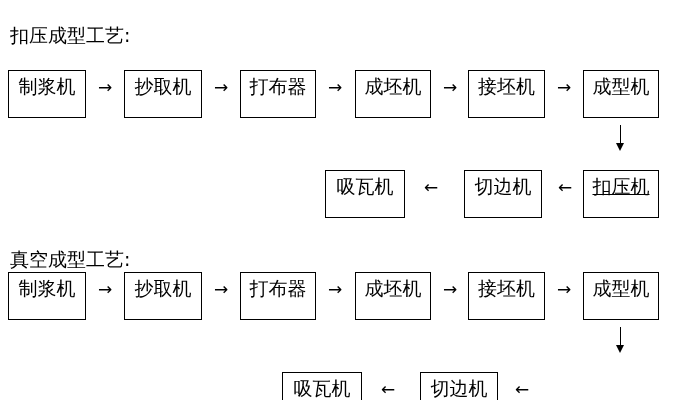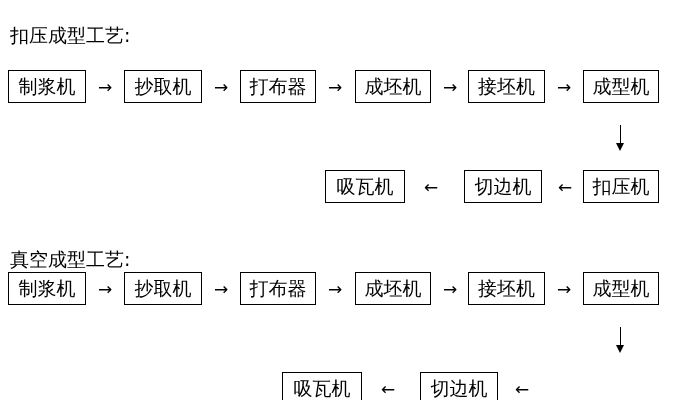--- a/index.html
+++ b/index.html
@@ -32,21 +32,21 @@
     color: #000000;
   }
 
   .node {
     position: absolute;
     box-sizing: border-box;
     border: 1px solid #000000;
     background: #ffffff;
     font-size: 19px;
     line-height: 31px;
-    height: 33px;
+    height: 48px;
     text-align: center;
     white-space: nowrap;
     color: #000000;
     letter-spacing: 0px;
   }
 
   .arrow-right, .arrow-left {
     position: absolute;
     font-size: 17px;
     line-height: 20px;
@@ -102,21 +102,21 @@
 
   <div class="arrow-down" style="left:614px; top:110px;">
     <div class="shaft"></div>
     <div class="head"></div>
   </div>
 
   <div class="node" style="left:325px; top:155px; width:80px;">吸瓦机</div>
   <div class="arrow-left" style="left:418px; top:162px;">←</div>
   <div class="node" style="left:464px; top:155px; width:78px;">切边机</div>
   <div class="arrow-left" style="left:552px; top:162px;">←</div>
-  <div class="node" style="left:583px; top:155px; width:76px;">扣压机</div>
+  <div class="node" style="left:583px; top:155px; width:76px;text-decoration:underline;">扣压机</div>
 
   <div class="section-title" style="left:10px; top:209px;margin-top:24px;">真空成型工艺:</div>
 
   <div class="node" style="left:8px;  top:257px; width:78px;">制浆机</div>
   <div class="arrow-right" style="left:92px; top:264px;">→</div>
   <div class="node" style="left:124px; top:257px; width:78px;">抄取机</div>
   <div class="arrow-right" style="left:208px; top:264px;">→</div>
   <div class="node" style="left:240px; top:257px; width:76px;">打布器</div>
   <div class="arrow-right" style="left:322px; top:264px;">→</div>
   <div class="node" style="left:355px; top:257px; width:76px;">成坯机</div>

